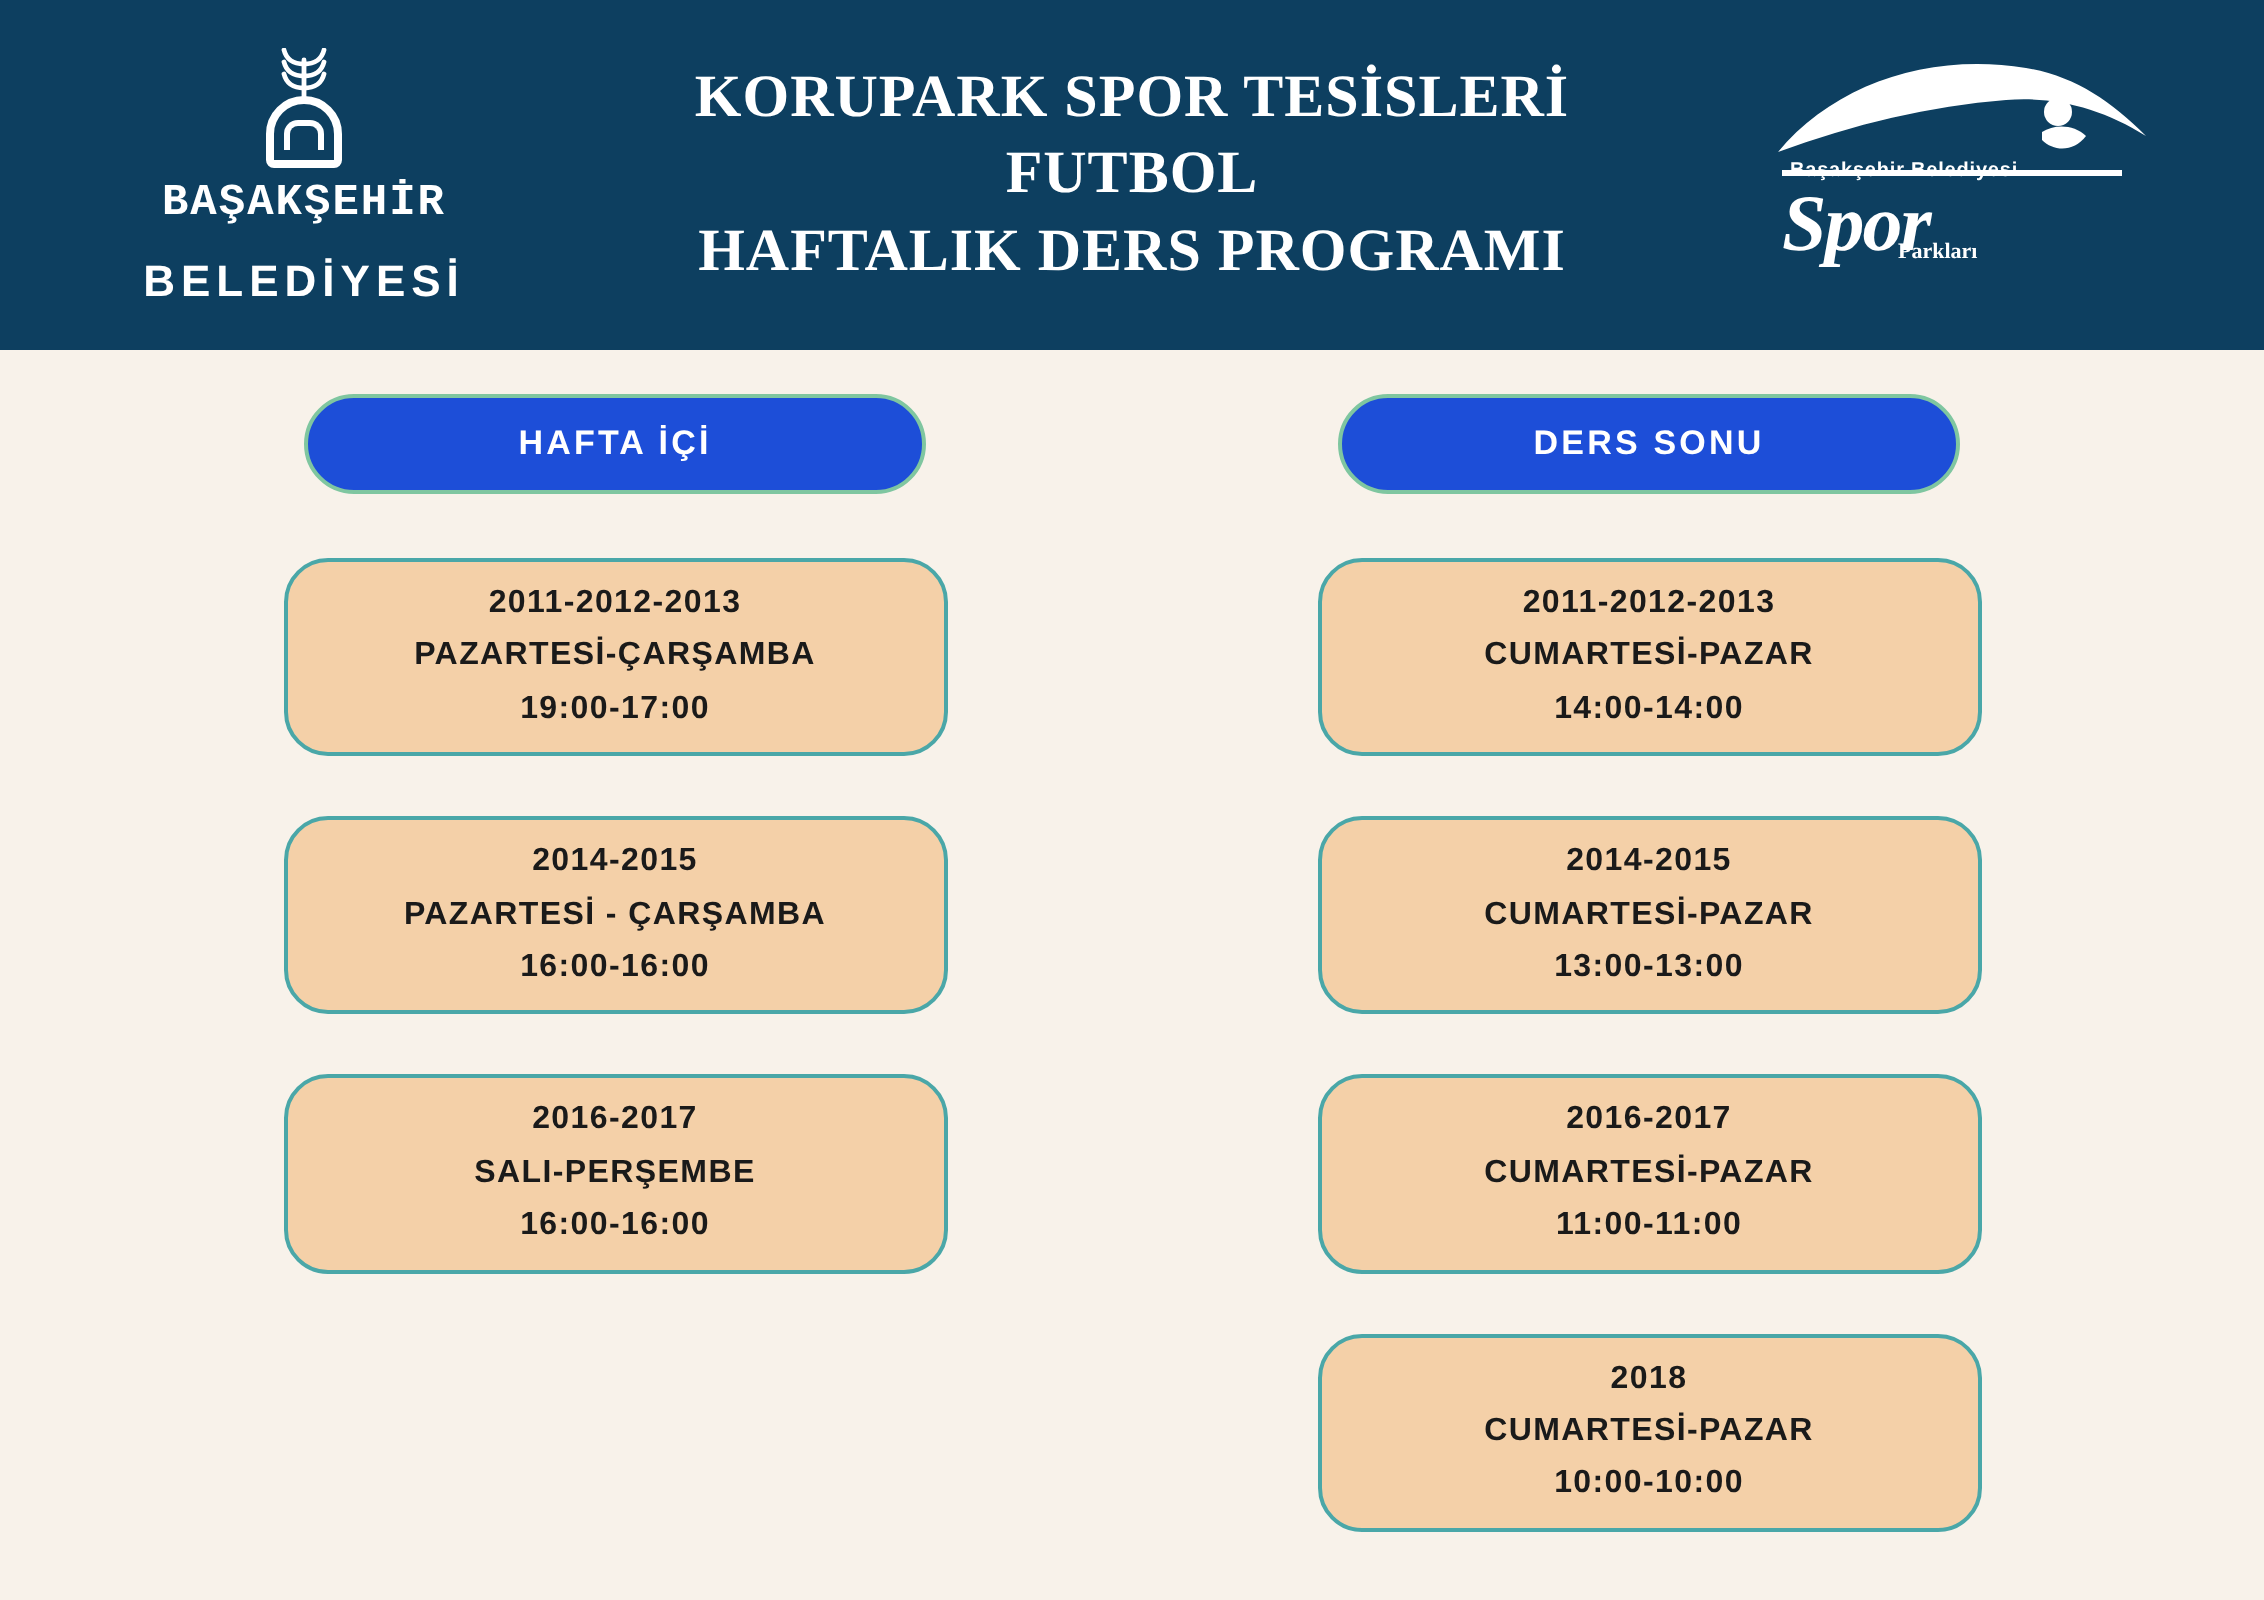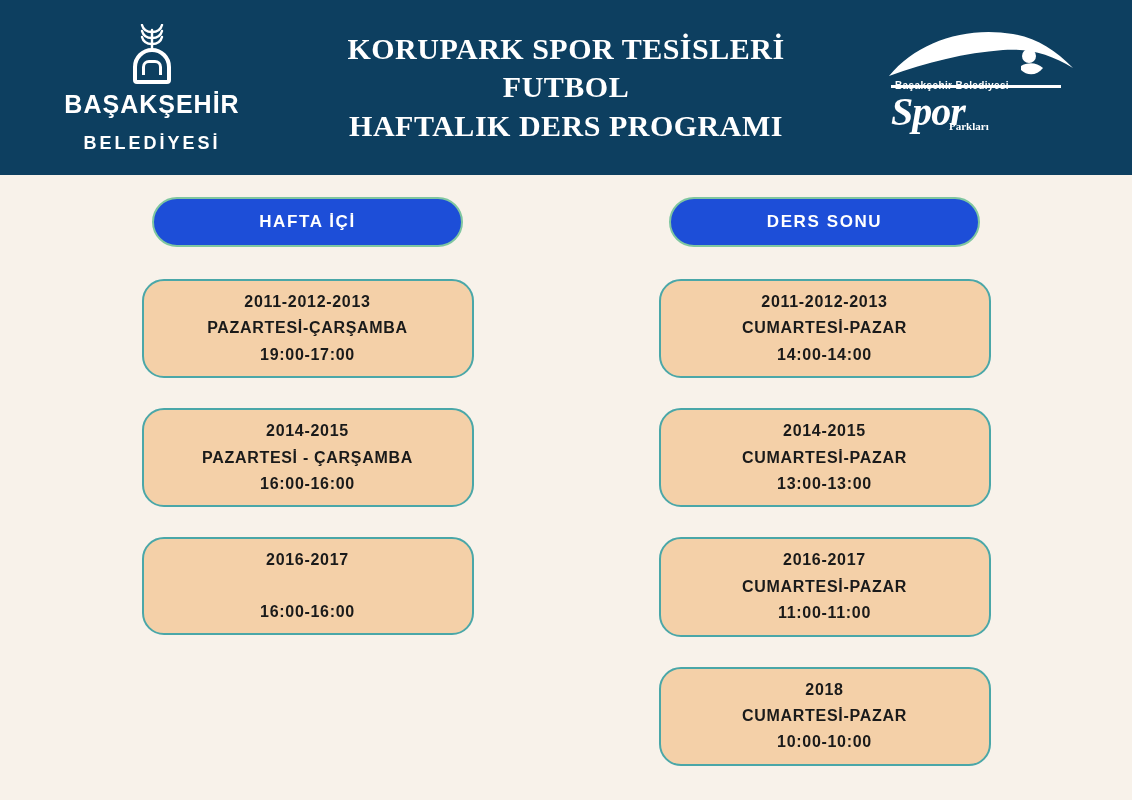--- a/index.html
+++ b/index.html
@@ -81,31 +81,31 @@
     bottom: 5px;
     width: 14px;
     height: 12px;
     border-top: 3px solid #fff;
     border-left: 3px solid #fff;
     border-right: 3px solid #fff;
     border-radius: 7px 7px 0 0;
   }
   .logo-left .name {
     color: #fff;
-    font-family: Liberation Sans, sans-serif;
-    font-weight: bold;
-    font-size: 25px;
+    font-family: Liberation Mono, monospace;
+    font-weight: bold;
+    font-size: 22px;
     letter-spacing: 1px;
     margin-top: 6px;
   }
   .logo-left .sub {
     color: #fff;
     font-family: "Liberation Sans", sans-serif;
     font-weight: bold;
-    font-size: 18px;
+    font-size: 22px;
     letter-spacing: 3px;
     margin-top: 14px;
   }
 
   
   .logo-right {
     position: absolute;
     right: 55px;
     top: 28px;
     width: 190px;
@@ -191,21 +191,21 @@
   }
   .card {
     width: 332px;
     min-height: 98px;
     background: #f4d0a8;
     border: 2px solid #4aa7a8;
     border-radius: 22px;
     display: flex;
     flex-direction: column;
     align-items: center;
-    justify-content: space-between;
+    justify-content: flex-end;
     margin-bottom: 30px;
     padding: 8px 10px;
     color: #1a1a1a;
     font-weight: bold;
     font-size: 16px;
     line-height: 1.65;
     letter-spacing: 0.7px;
     text-align: center;
     font-family: "Liberation Sans", sans-serif;
   }
@@ -277,20 +277,21 @@
       </div>
 
       <div class="card">
         <span class="l">2014-2015</span>
         <span class="l">PAZARTESİ - ÇARŞAMBA</span>
         <span class="l">16:00-16:00</span>
       </div>
 
       <div class="card">
         <span class="l">2016-2017</span>
+        <span class="l">SALI-PERŞEMBE</span>
         <span class="l">16:00-16:00</span>
       </div>
     </div>
 
     <div class="column">
       <div class="col-header">DERS SONU</div>
 
       <div class="card">
         <span class="l">2011-2012-2013</span>
         <span class="l">CUMARTESİ-PAZAR</span>

